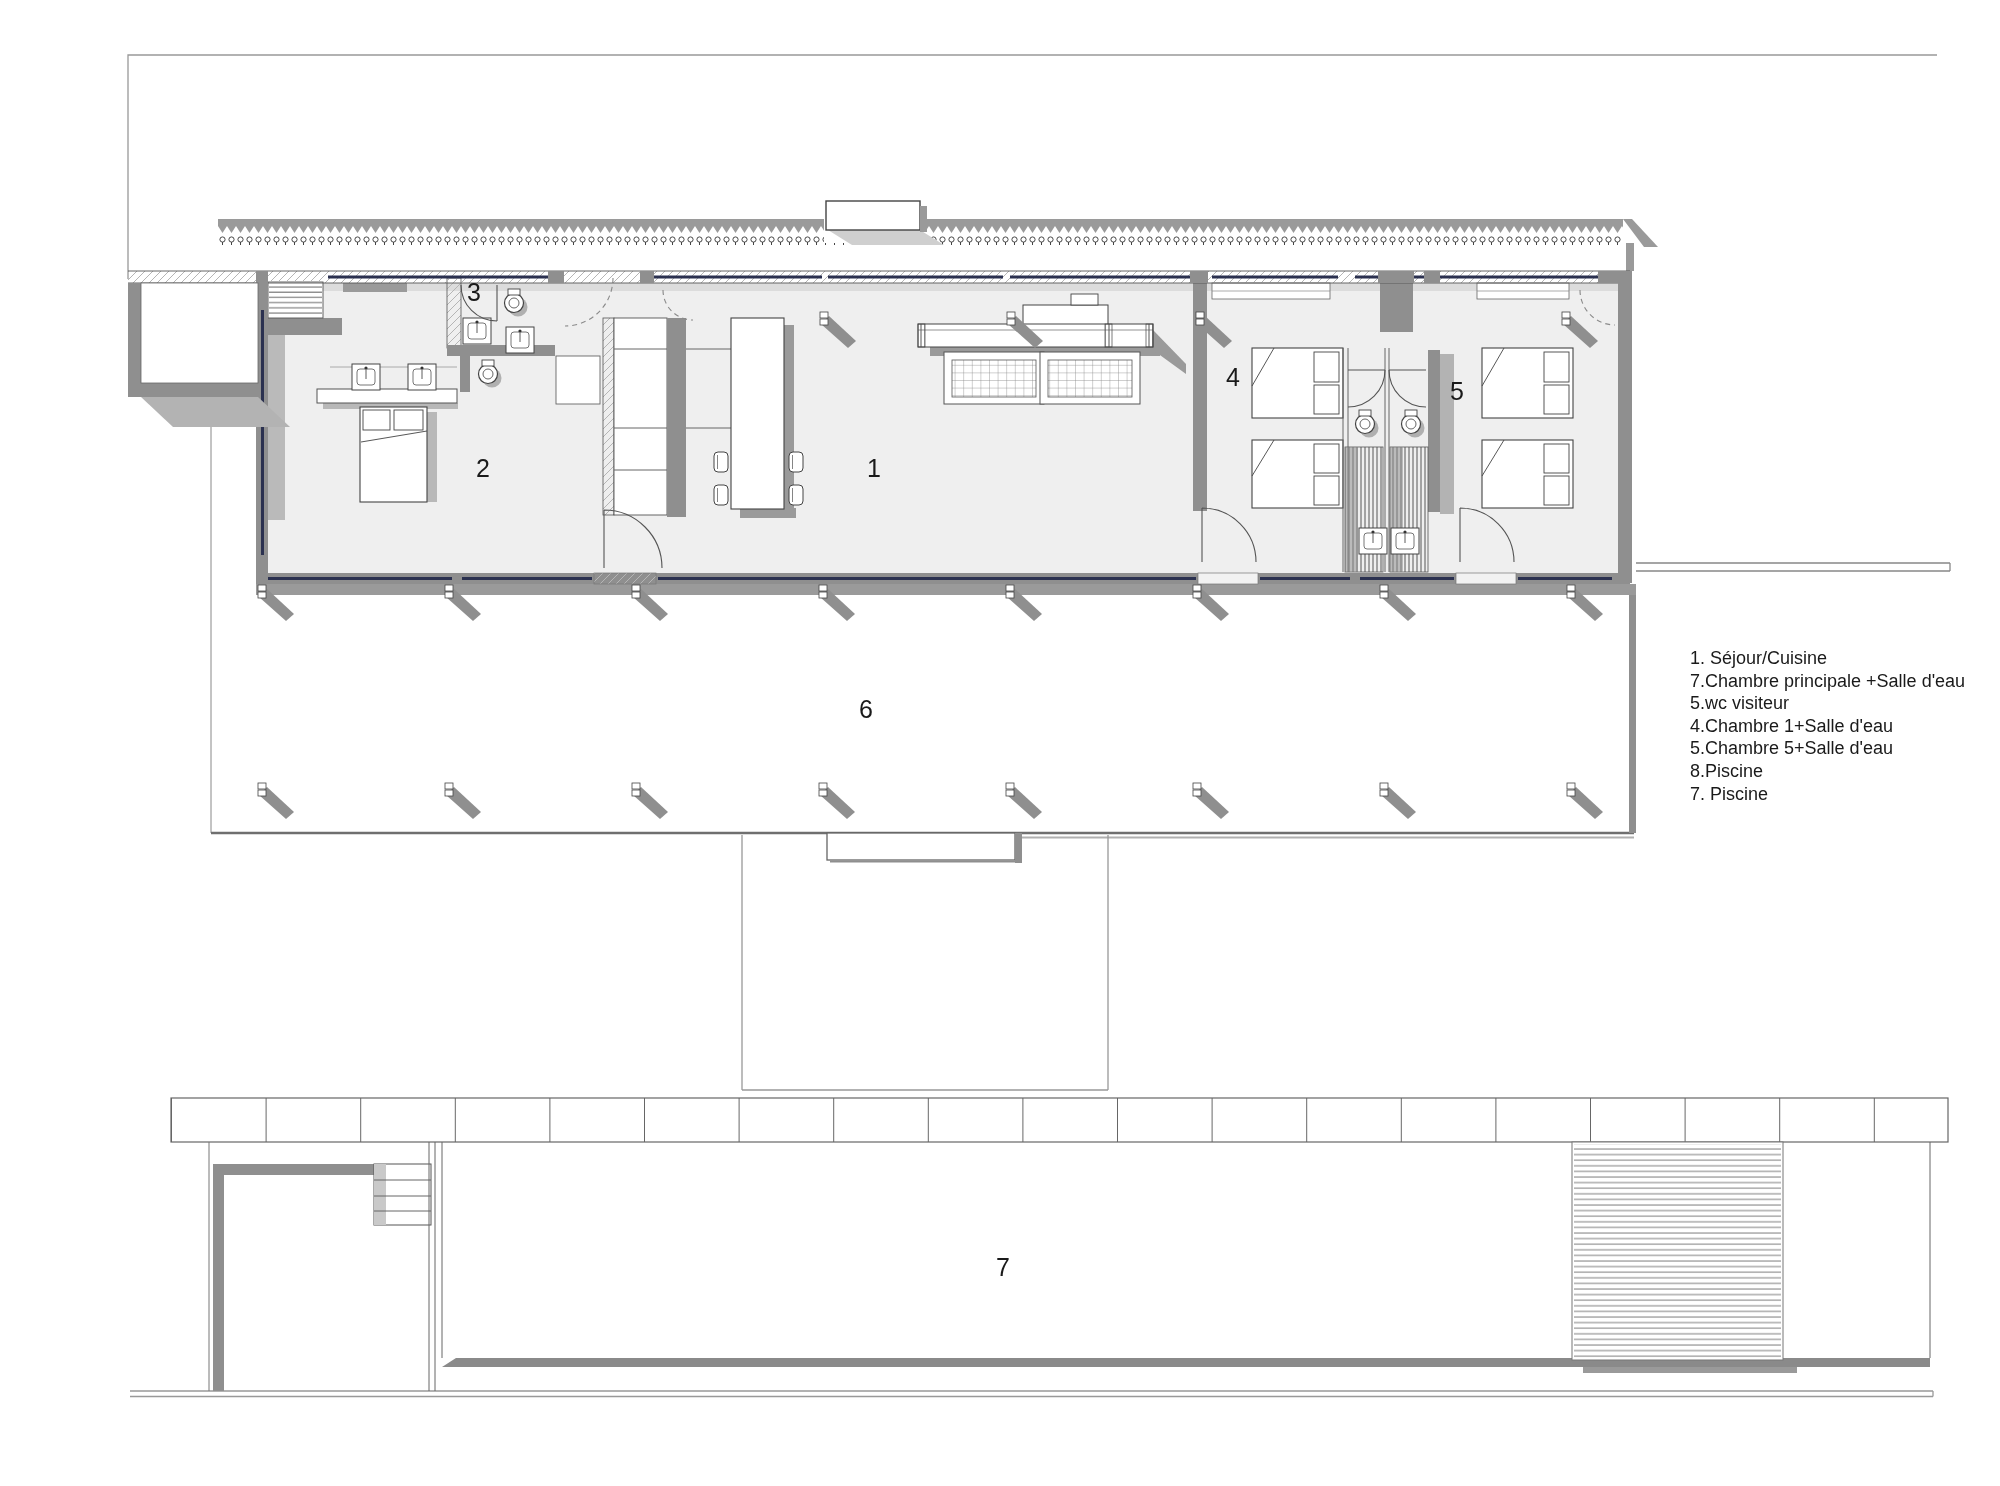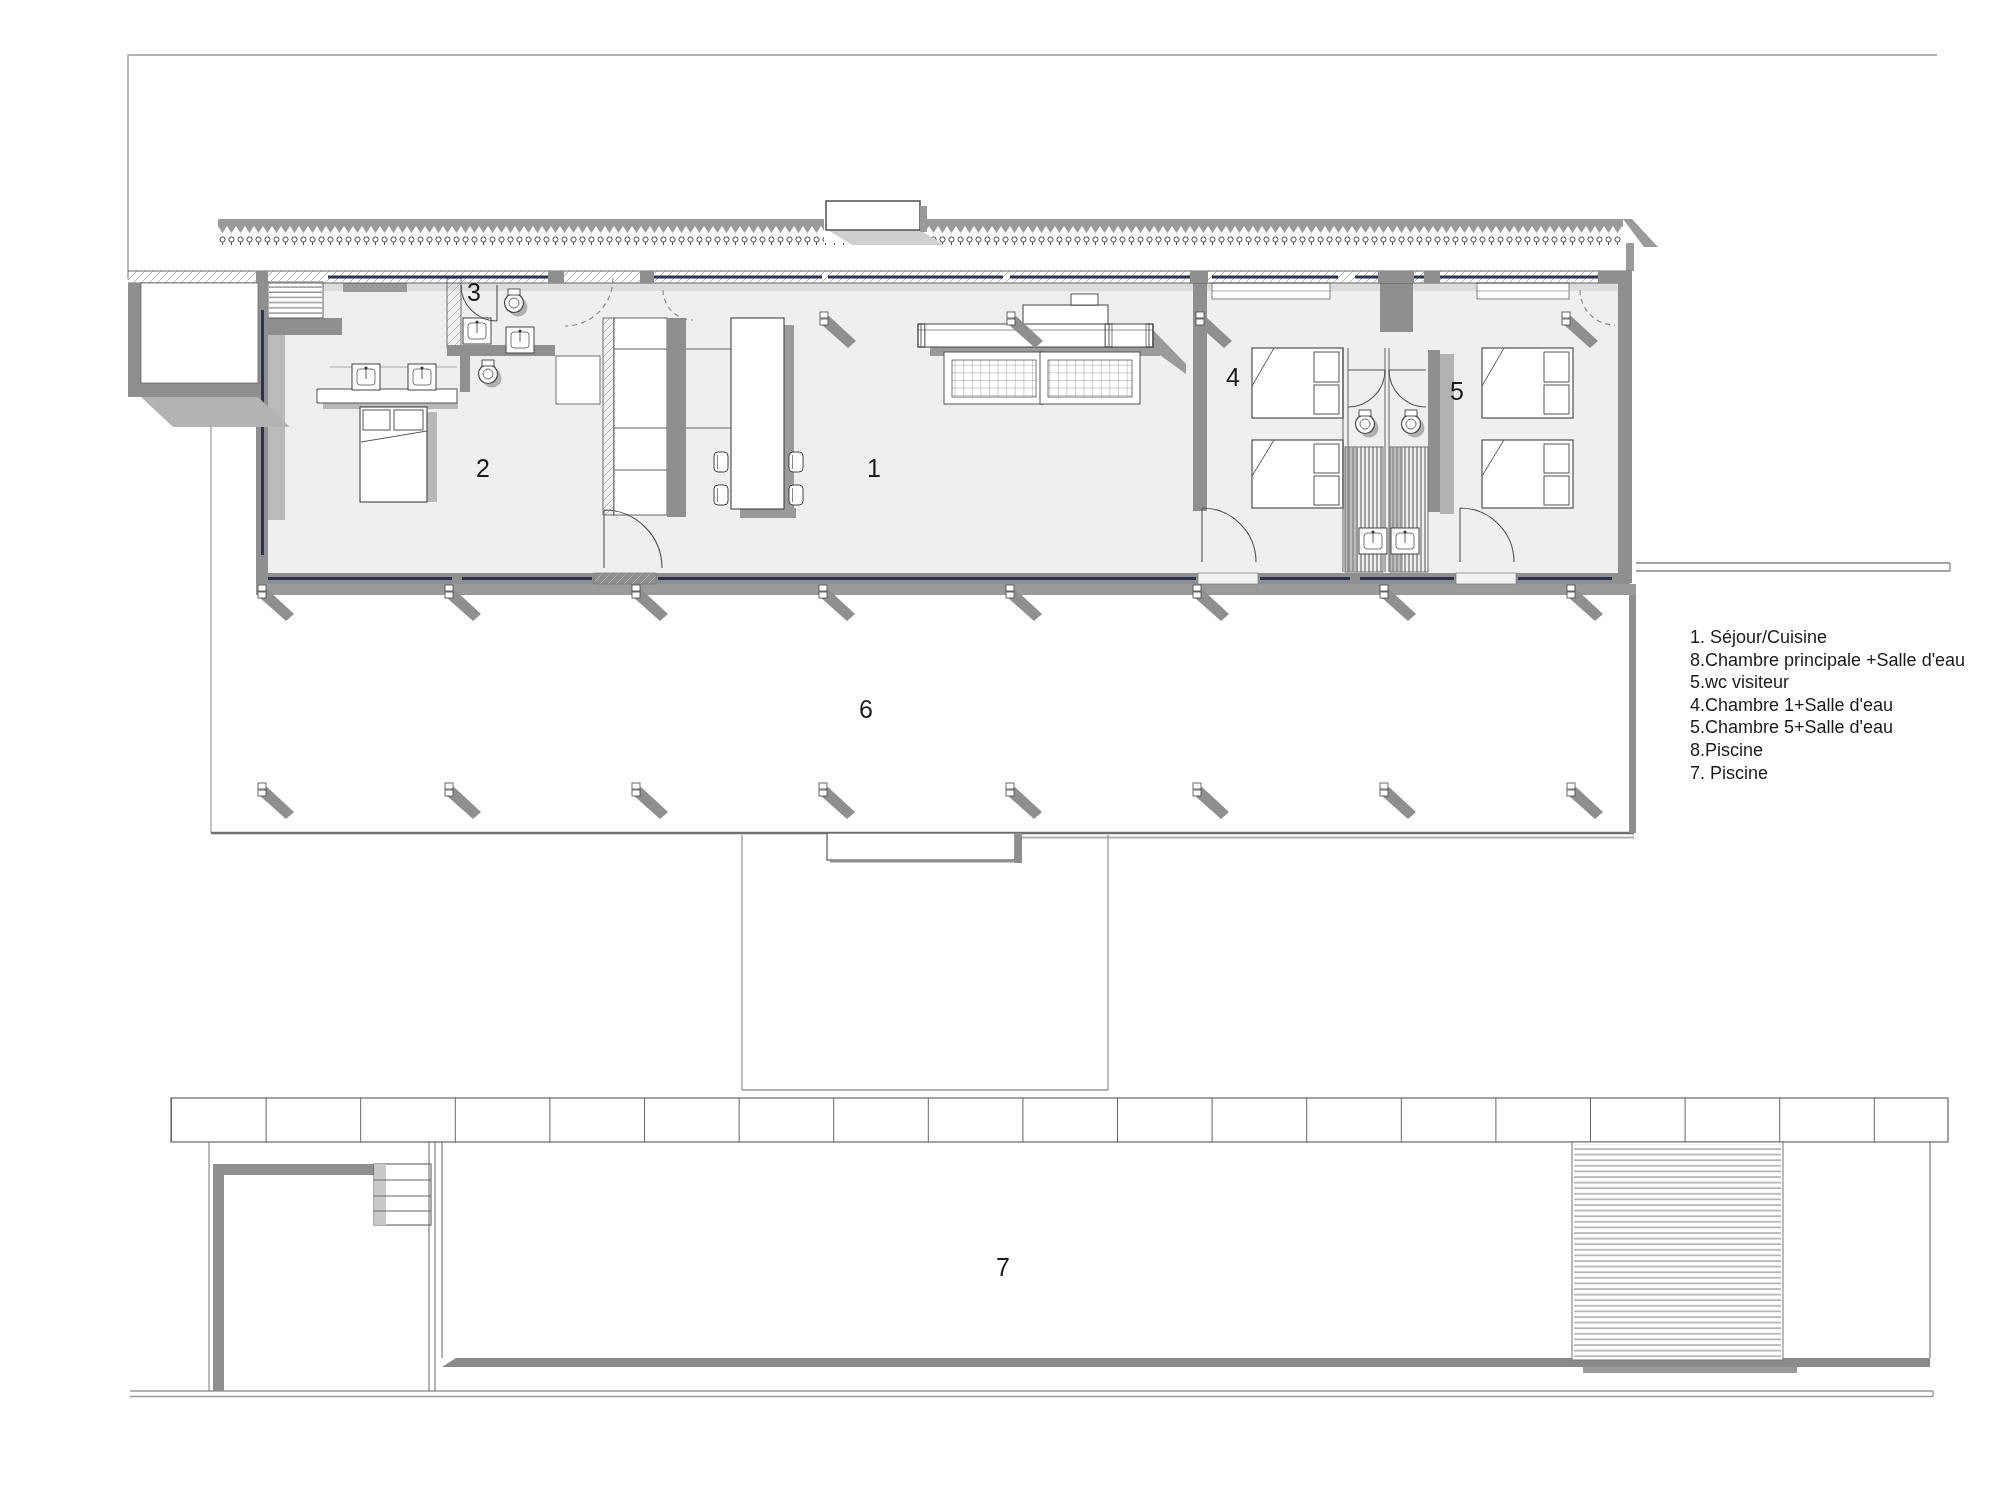--- a/index.html
+++ b/index.html
@@ -4,21 +4,21 @@
 <style>
   :root{
     --paper:#ffffff; --floor:#efefef; --wall:#8f8f8f; --wall-dark:#6f6f6f;
     --shadow:#b3b3b3; --line:#555555; --boundary:#999999; --glazing:#2b3150; --text:#1a1a1a;
   }
   html,body{margin:0;padding:0;background:#fff;}
   .canvas{position:relative;width:2000px;height:1486px;background:var(--paper);overflow:hidden;
           font-family:"Liberation Sans",sans-serif;}
   .plan-svg{position:absolute;left:0;top:0;}
   .lbl{font-family:"Liberation Sans",sans-serif;font-size:25px;fill:var(--text);text-anchor:middle;}
-  .legend{position:absolute;left:1690px;top:626px;color:var(--text);font-size:18px;
+  .legend{position:absolute;left:1690px;top:647px;color:var(--text);font-size:18px;
           line-height:22.6px;white-space:nowrap;}
   .bnd{stroke:var(--boundary);stroke-width:1.3;fill:none;}
   .glz{stroke:var(--glazing);stroke-width:3;fill:none;}
   .arc{stroke:#555;stroke-width:1.1;fill:none;}
   .arcd{stroke:#8a8a8a;stroke-width:1.1;fill:none;stroke-dasharray:5,4;}
   .thin{stroke:#666;stroke-width:1;fill:none;}
 </style>
 </head>
 <body>
 
@@ -357,21 +357,21 @@
     <text class="lbl" x="474" y="301">3</text>
     <text class="lbl" x="1233" y="386">4</text>
     <text class="lbl" x="1457" y="400">5</text>
     <text class="lbl" x="866" y="718">6</text>
     <text class="lbl" x="1003" y="1276">7</text>
   </g>
 </svg>
 
 <div class="legend">
   <div class="legend-line">1. Séjour/Cuisine</div>
-  <div class="legend-line">8.Chambre principale +Salle d'eau</div>
+  <div class="legend-line">7.Chambre principale +Salle d'eau</div>
   <div class="legend-line">5.wc visiteur</div>
   <div class="legend-line">4.Chambre 1+Salle d'eau</div>
   <div class="legend-line">5.Chambre 5+Salle d'eau</div>
   <div class="legend-line">8.Piscine</div>
   <div class="legend-line">7. Piscine</div>
 </div>
 
 </div>
 
 </body></html>

